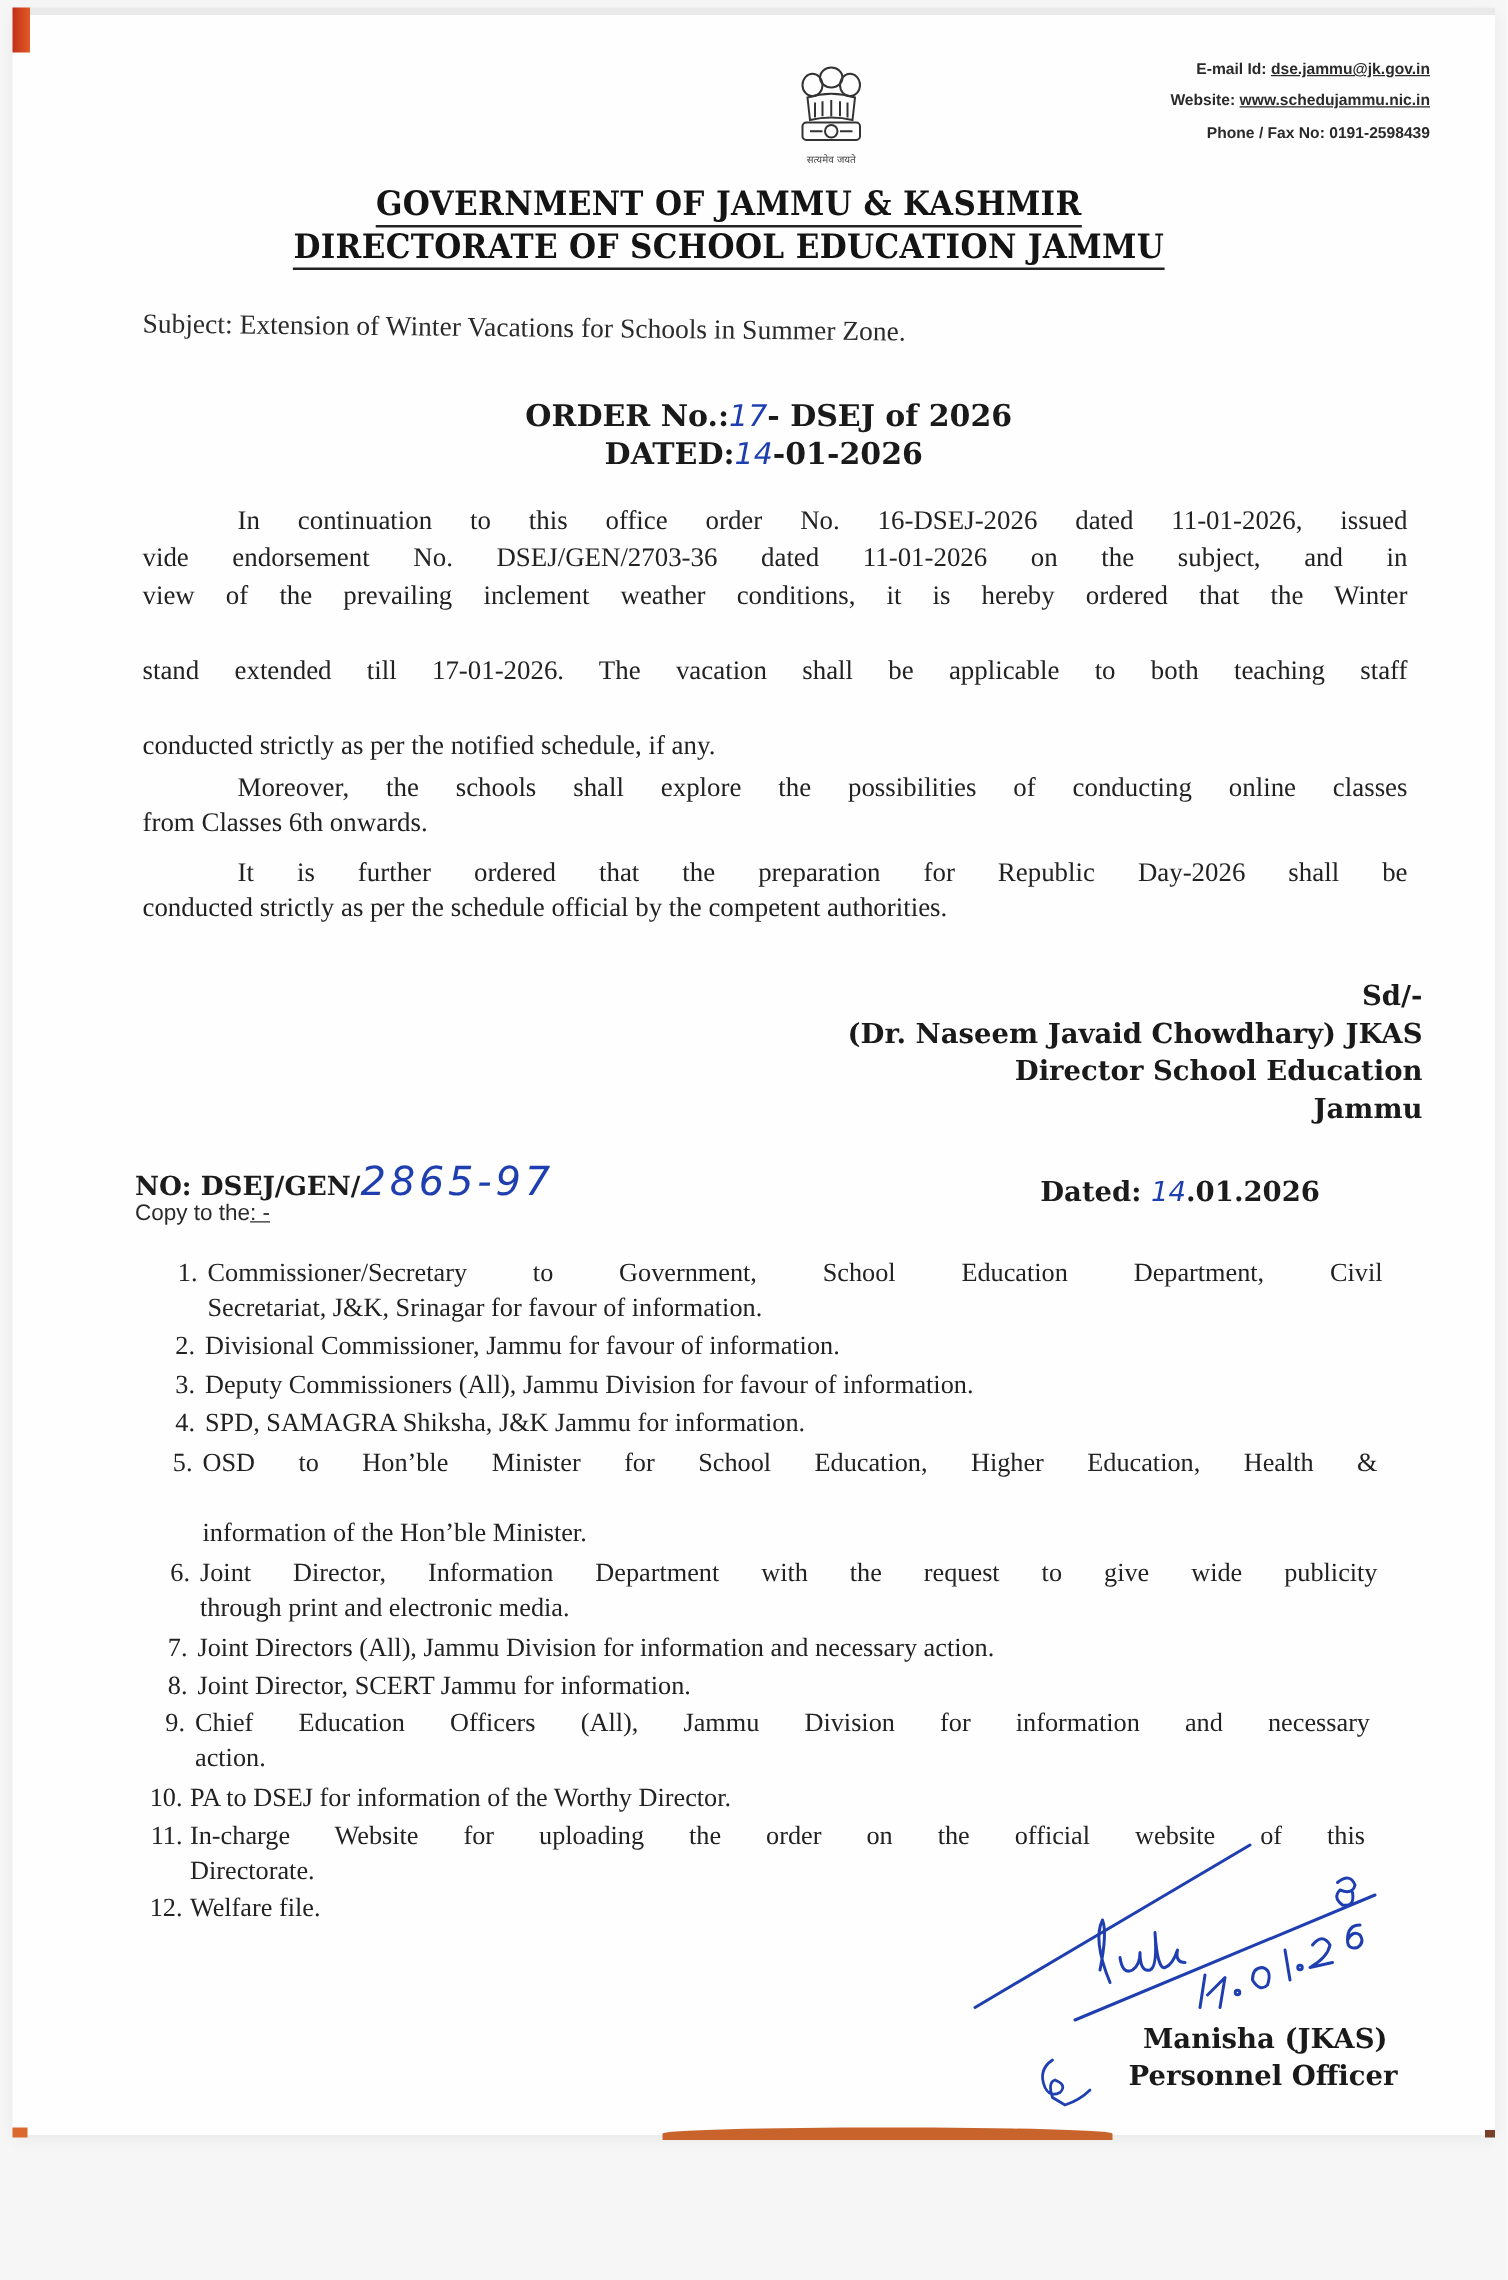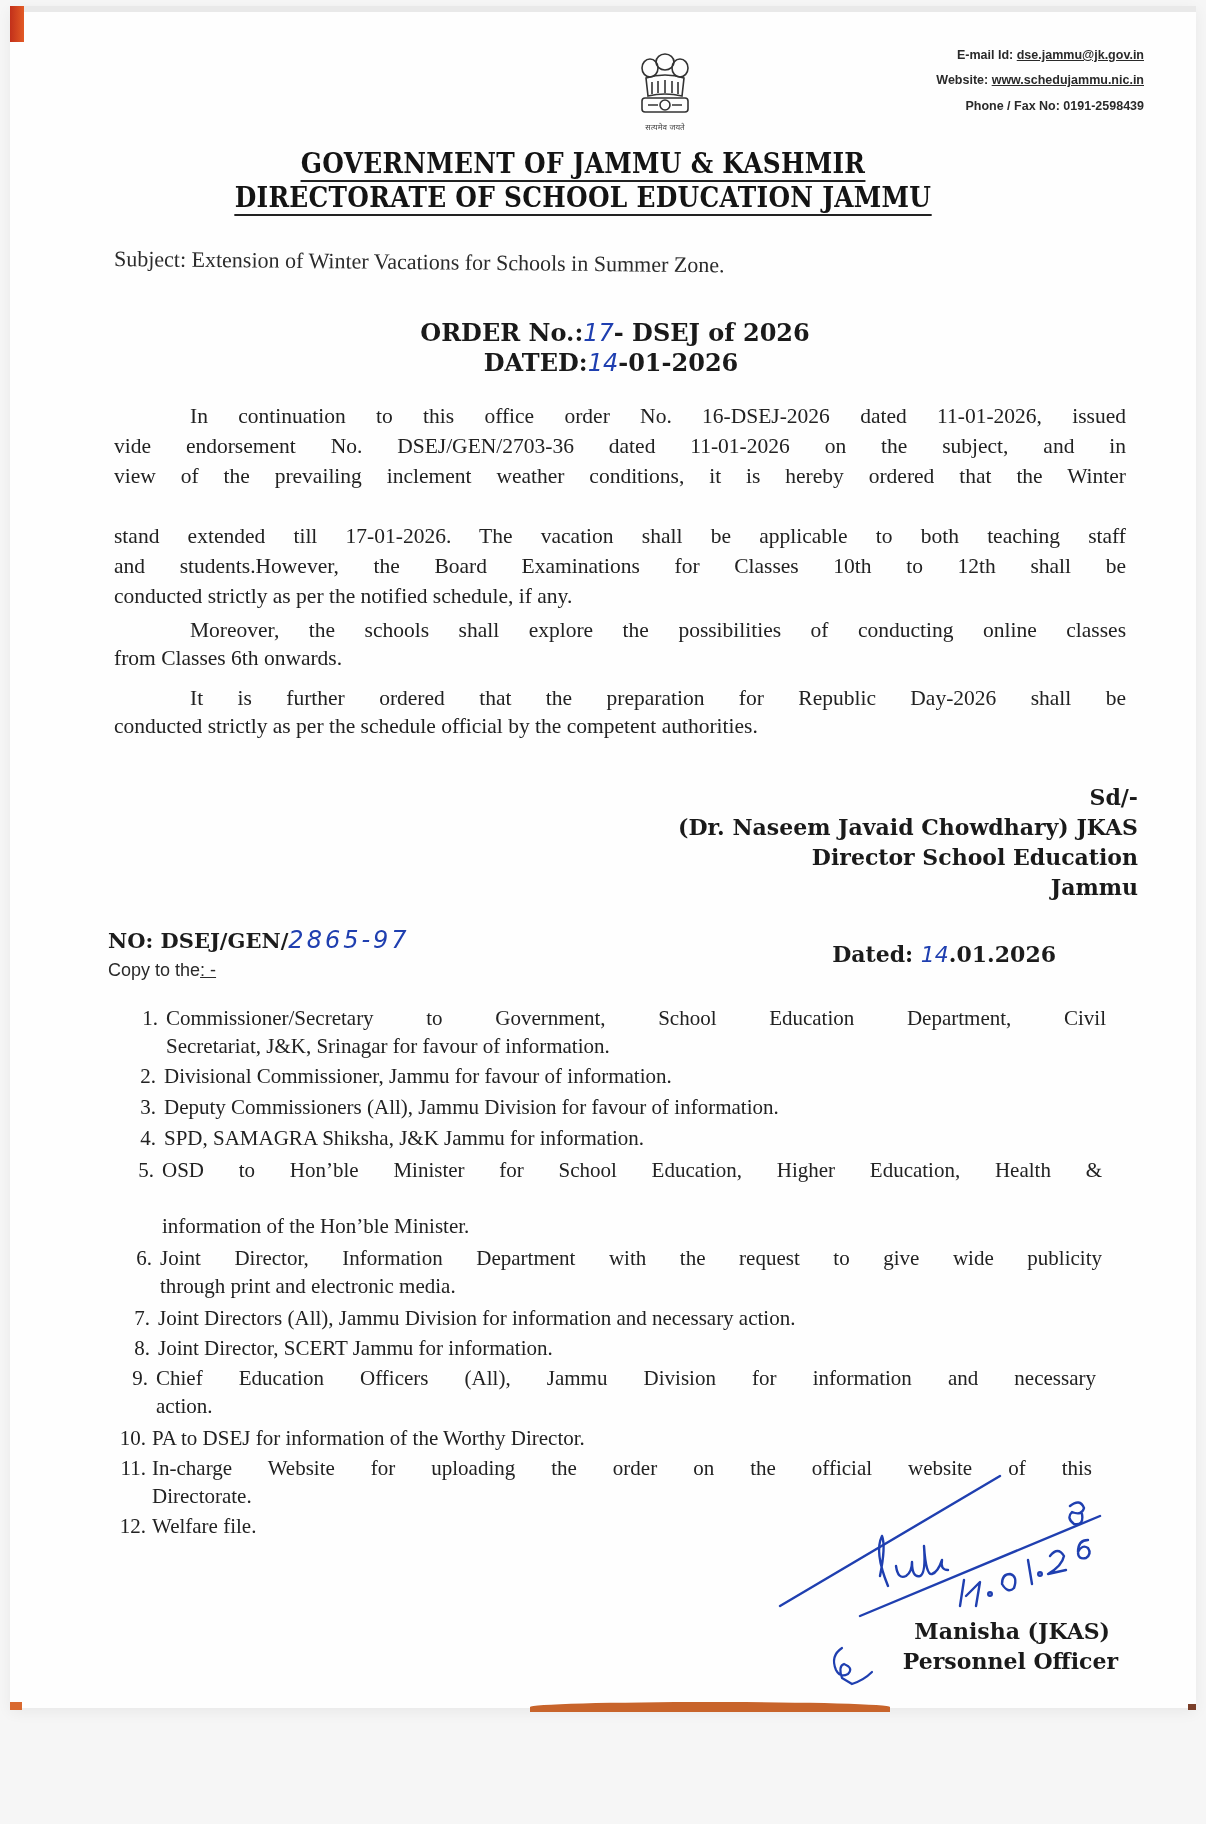--- a/index.html
+++ b/index.html
@@ -98,36 +98,35 @@
     <span>ORDER No.:</span><span class="hand">17</span><span>- DSEJ of 2026</span>
   </div>
   <div class="abs order-no" style="top:342px; left:8px;">
     <span>DATED:</span><span class="hand">14</span><span>-01-2026</span>
   </div>
 
   <div class="abs para-line indent" style="top:398px;font-family:Liberation Serif, serif;">In continuation to this office order No. 16-DSEJ-2026 dated 11-01-2026, issued</div>
   <div class="abs para-line" style="top:428px;">vide endorsement No. DSEJ/GEN/2703-36 dated 11-01-2026 on the subject, and in</div>
   <div class="abs para-line" style="top:458px;">view of the prevailing inclement weather conditions, it is hereby ordered that the Winter</div>
   <div class="abs para-line" style="top:518px;">stand extended till 17-01-2026. The vacation shall be applicable to both teaching staff</div>
-  <div class="abs para-line" style="top:548px;">and students.However, the Board Examinations for Classes 10th to 12th shall be</div>
   <div class="abs para-line last" style="top:578px;">conducted strictly as per the notified schedule, if any.</div>
 
   <div class="abs para-line indent" style="top:612px;">Moreover, the schools shall explore the possibilities of conducting online classes</div>
   <div class="abs para-line last" style="top:640px;">from Classes 6th onwards.</div>
 
   <div class="abs para-line indent" style="top:680px;">It is further ordered that the preparation for Republic Day-2026 shall be</div>
   <div class="abs para-line last" style="top:708px;">conducted strictly as per the schedule official by the competent authorities.</div>
 
   <div class="abs sig" style="top:778px;">Sd/-</div>
   <div class="abs sig" style="top:808px;">(Dr. Naseem Javaid Chowdhary) JKAS</div>
   <div class="abs sig" style="top:838px;">Director School Education</div>
   <div class="abs sig" style="top:868px;">Jammu</div>
 
   <div class="abs ref-no">
-    <span>NO: DSEJ/GEN/</span><span class="hand" style="font-size:24px; letter-spacing:3px;">2865-97</span>
+    <span>NO: DSEJ/GEN/</span><span class="hand" style="font-size:32px; letter-spacing:3px;">2865-97</span>
   </div>
   <div class="abs copy-to">
     <span>Copy to the</span><span class="u">: -</span>
   </div>
   <div class="abs dated-bottom">
     <span>Dated: </span><span class="hand">14</span><span>.01.2026</span>
   </div>
 
   <div class="abs list-num" style="left:112px; top:1000px;">1.</div>
   <div class="abs list-line" style="left:156px; width:940px; top:1000px;">Commissioner/Secretary to Government, School Education Department, Civil</div>

